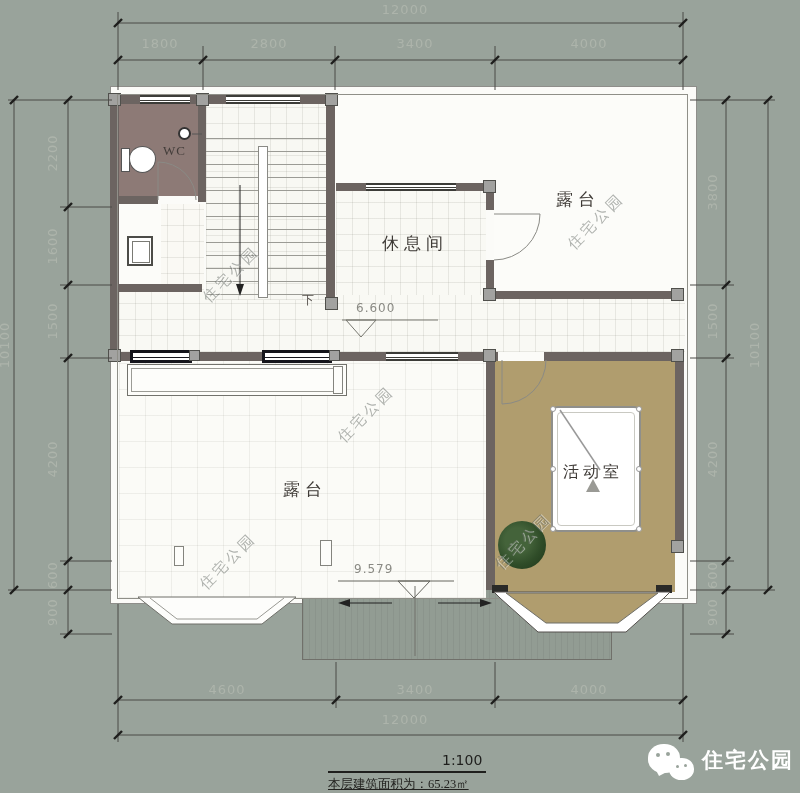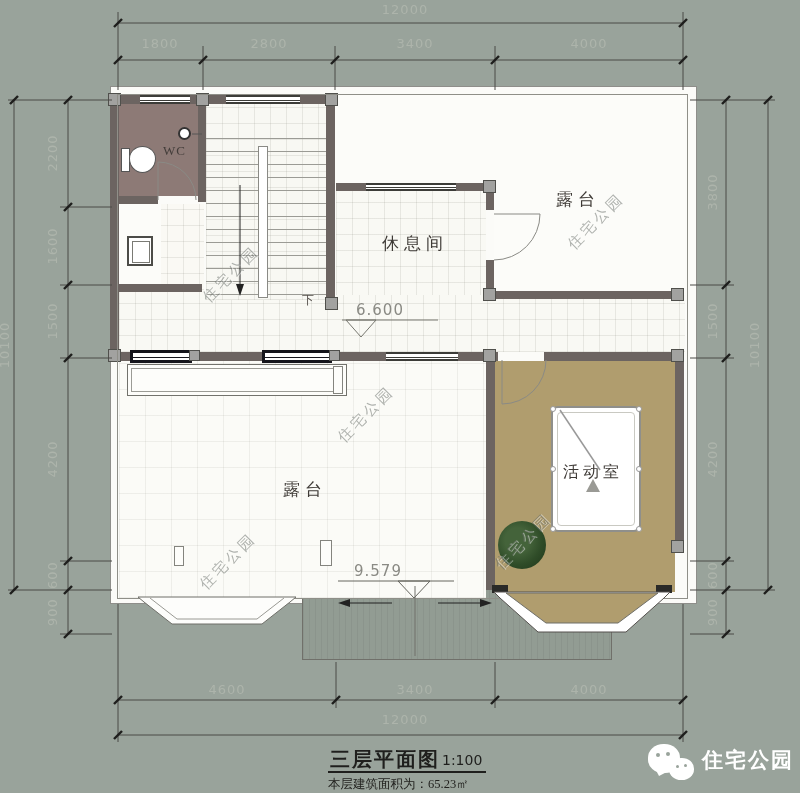--- a/index.html
+++ b/index.html
@@ -18,21 +18,21 @@
   .tiles-l{background-image:
      repeating-linear-gradient(0deg,rgba(120,120,108,.10) 0 1px,transparent 1px 26px),
      repeating-linear-gradient(90deg,rgba(120,120,108,.10) 0 1px,transparent 1px 26px);}
   .dim{position:absolute;font-family:"DejaVu Sans",sans-serif;font-size:13px;color:#adb4ab;
        letter-spacing:1px;width:60px;text-align:center;}
   .dim-v{position:absolute;font-family:"DejaVu Sans",sans-serif;font-size:13px;color:#adb4ab;
        letter-spacing:1px;width:60px;height:14px;text-align:center;transform:rotate(-90deg);}
   .roomlabel{position:absolute;font-size:17px;color:#3e3a36;letter-spacing:5px;}
   .wm{position:absolute;transform:rotate(-45deg);font-size:15px;letter-spacing:3px;
       color:rgba(100,106,99,.5);text-shadow:1px 1px 0 rgba(255,255,255,.45);white-space:nowrap;}
-  .lvl{position:absolute;font-family:"DejaVu Sans",sans-serif;font-size:15px;color:#8a8a84;letter-spacing:1px;}
+  .lvl{position:absolute;font-family:"DejaVu Sans",sans-serif;font-size:12px;color:#8a8a84;letter-spacing:1px;}
   .post{position:absolute;background:#fdfdfa;border:1px solid #84847e;box-sizing:border-box;}
   svg{position:absolute;left:0;top:0;pointer-events:none;}
 </style>
 </head>
 <body>
 
 <div id="canvas">
 
   <div class="abs" style="left:110px;top:86px;width:585px;height:516px;background:#fbfbf8;border:1px solid #8e8e8a;"></div>
 
@@ -283,24 +283,23 @@
 
   <span class="lvl" style="left:356px;top:301px;">6.600</span>
   <span class="lvl" style="left:354px;top:562px;">9.579</span>
 
   <span class="wm" style="left:195px;top:265px;">住宅公园</span>
   <span class="wm" style="left:330px;top:405px;">住宅公园</span>
   <span class="wm" style="left:192px;top:552px;">住宅公园</span>
   <span class="wm" style="left:560px;top:212px;">住宅公园</span>
   <span class="wm" style="left:487px;top:532px;">住宅公园</span>
 
-  <span class="abs" style="left:330px;top:746px;font-size:20px;font-weight:bold;color:#1f1f1d;letter-spacing:2px;">三层平面图</span>
   <span class="abs" style="left:442px;top:752px;font-size:14px;color:#1f1f1d;font-family:'DejaVu Sans',sans-serif;">1:100</span>
   <div class="abs" style="left:328px;top:771px;width:158px;height:2px;background:#1f1f1d;"></div>
-  <span class="abs" style="left:328px;top:776px;font-size:12.5px;color:#22221f;">本层建筑面积为：65.23㎡</span>
+  <span class="abs" style="left:328px;top:776px;font-size:12.5px;color:#22221f;text-decoration:underline;">本层建筑面积为：65.23㎡</span>
 
   <div class="abs" style="left:648px;top:742px;width:48px;height:44px;">
     <div class="abs" style="left:0;top:2px;width:32px;height:29px;background:#fff;border-radius:48% 48% 46% 46%;"></div>
     <div class="abs" style="left:21px;top:16px;width:25px;height:22px;background:#fff;border-radius:48%;"></div>
     <div class="abs" style="left:8px;top:11px;width:4px;height:4px;background:#99a39b;border-radius:50%;"></div>
     <div class="abs" style="left:18px;top:10px;width:4px;height:4px;background:#99a39b;border-radius:50%;"></div>
     <div class="abs" style="left:28px;top:23px;width:3px;height:3px;background:#99a39b;border-radius:50%;"></div>
     <div class="abs" style="left:36px;top:22px;width:3px;height:3px;background:#99a39b;border-radius:50%;"></div>
     <div class="abs" style="left:6px;top:29px;width:0;height:0;border:5px solid transparent;border-top-color:#fff;transform:rotate(18deg);"></div>
   </div>

